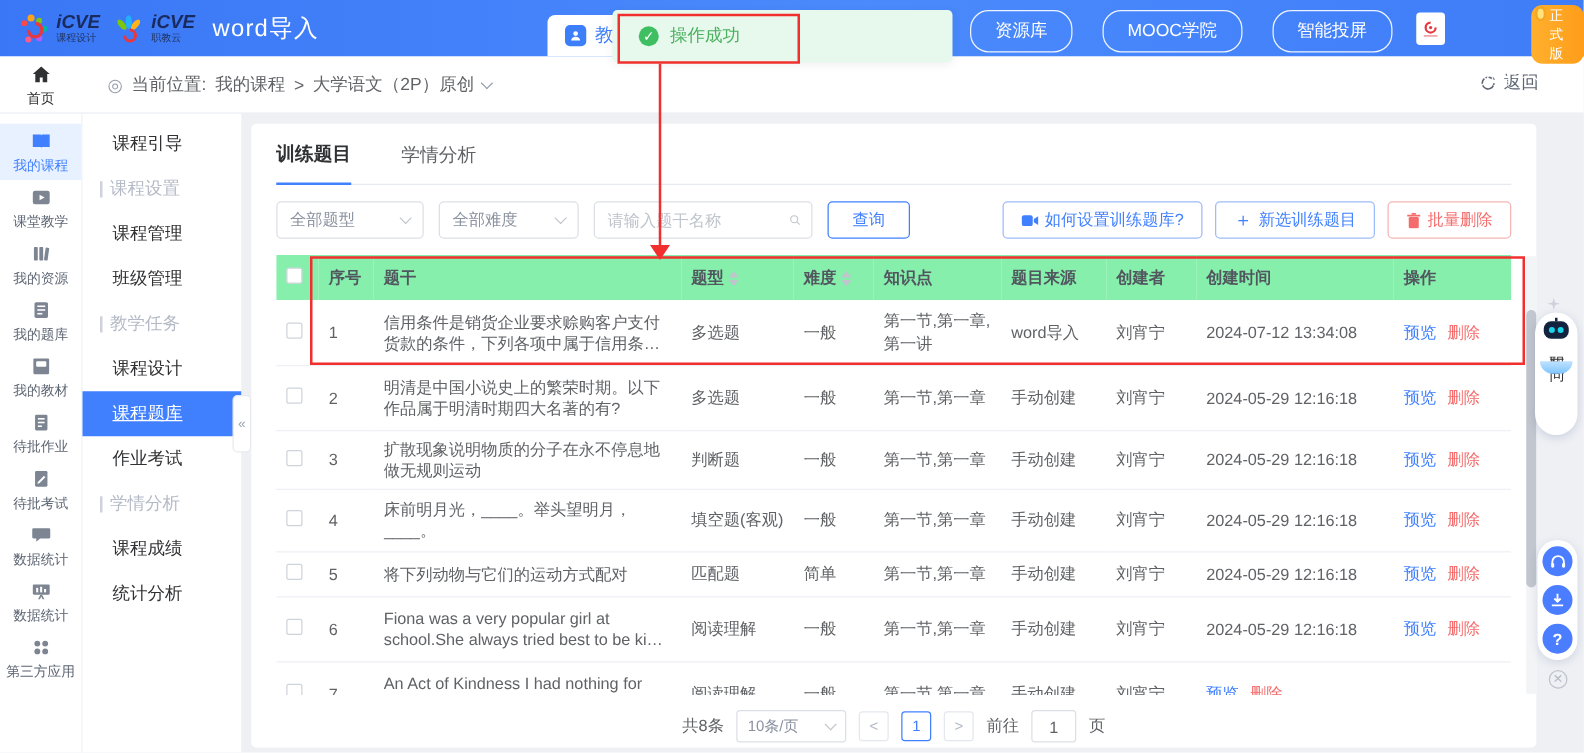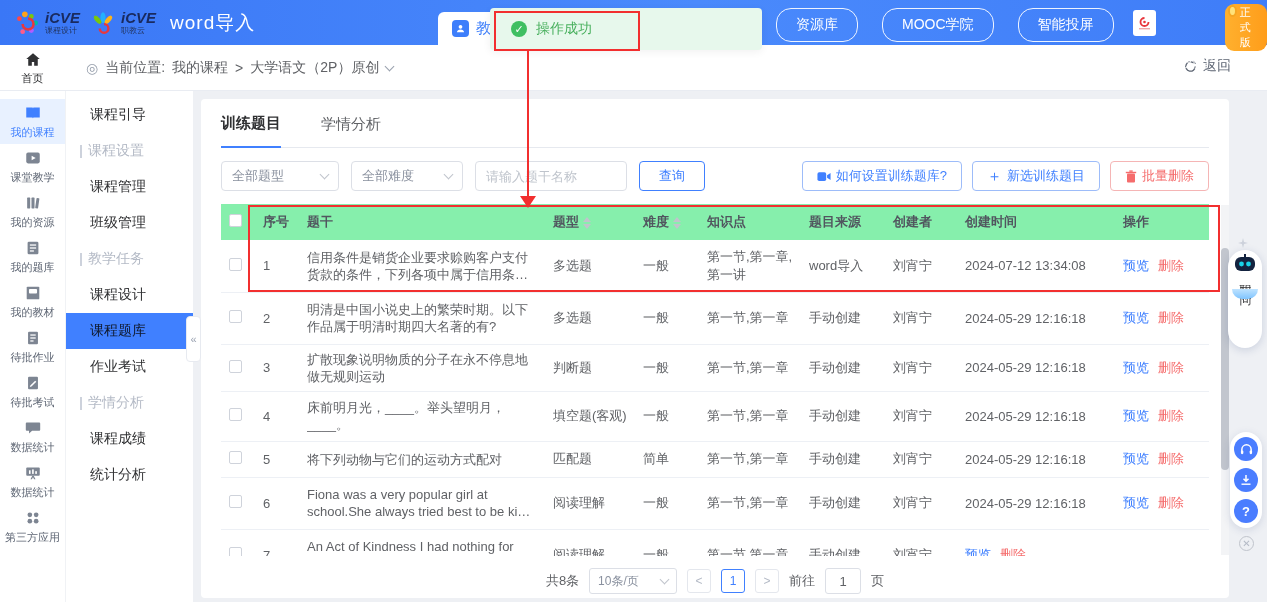--- a/index.html
+++ b/index.html
@@ -61,37 +61,37 @@
   .sb-item .sb-label { font-size:11px; color:#5d6573; }
   .sb-icon { width:18px; height:18px; color:#7d8592; display:flex; }
   .sb-icon svg { width:18px; height:18px; fill:currentColor; }
   .sb-item.active { background:#e8f1ff; }
   .sb-item.active .sb-label { color:#4080ff; }
   .sb-item.active .sb-icon { color:#4080ff; }
 
   
   .course-menu { position:absolute; left:65px; top:91px; width:128px; height:511px; background:#fff; border-left:1px solid #f0f2f5; padding-top:6px; z-index:2; }
   .cm-item { height:36px; display:flex; align-items:center; padding-left:24px; font-size:14px; color:#303133; cursor:pointer; }
-  .cm-item.active { background:#4080ff; color:#0f172a; }
+  .cm-item.active { background:#4080ff; color:#ffffff;text-decoration:underline; }
   .cm-section { height:36px; display:flex; align-items:center; padding-left:14px; gap:6px; font-size:14px; color:#b4bac6; }
   .cm-bar { width:2px; height:13px; background:#cdd2dc; }
   .collapse-handle { position:absolute; left:186px; top:316px; width:15px; height:46px; background:#fff; border:1px solid #e7eaf0;
     border-radius:4px; display:flex; align-items:center; justify-content:center; color:#9aa2b1; font-size:11px; cursor:pointer; z-index:3; }
 
   
   .card { position:absolute; left:201px; top:99px; width:1028px; height:499px; background:#fff; border-radius:4px; padding:0 20px; z-index:1; }
   .tabs { height:49px; border-bottom:1px solid #e6e9ef; display:flex; gap:40px; }
   .tab { align-self:flex-end; padding-bottom:13px; font-size:15px; color:#606266; cursor:pointer; }
   .tab.active { color:#303133; font-weight:700; border-bottom:2px solid #4080ff; margin-bottom:-1px; }
 
   .filter-row { display:flex; align-items:center; gap:12px; margin-top:13px; }
   .sel { width:118px; height:30px; border:1px solid #dcdfe6; border-radius:4px; background:#fff; display:flex;
     align-items:center; justify-content:space-between; padding:0 10px; color:#8a919f; font-size:13px; cursor:pointer; }
   .sel-chev { width:7px; height:7px; border-right:1px solid #c0c4cc; border-bottom:1px solid #c0c4cc; transform:rotate(45deg); margin-top:-4px; }
-  .search-box { width:152px; height:30px; border:1px solid #dcdfe6; border-radius:4px; background:#fff; display:flex; align-items:center; padding:0 8px 0 10px;gap:33px; }
+  .search-box { width:175px; height:30px; border:1px solid #dcdfe6; border-radius:4px; background:#fff; display:flex; align-items:center; padding:0 8px 0 10px;gap:33px; }
   .search-box input { border:none; outline:none; width:112px; font-size:13px; color:#606266; font-family:inherit; }
   .search-box input::placeholder { color:#bfc4cc; }
   .btn { height:30px; border-radius:4px; background:#fff; font-size:13px; display:flex; align-items:center; gap:5px; cursor:pointer; padding:0 14px; }
   .btn-query { border:1px solid #4080ff; color:#4080ff; padding:0 19px; }
   .toolbar { margin-left:auto; display:flex; gap:10px; }
   .btn-blue { border:1px solid #9dbcf9; color:#4080ff; }
   .btn-red { border:1px solid #f5b5b5; color:#f56c6c; }
 
   .tbl-wrap { margin-top:13px; height:352px; overflow:hidden; position:relative; }
   table { width:100%; border-collapse:collapse; table-layout:fixed; }

